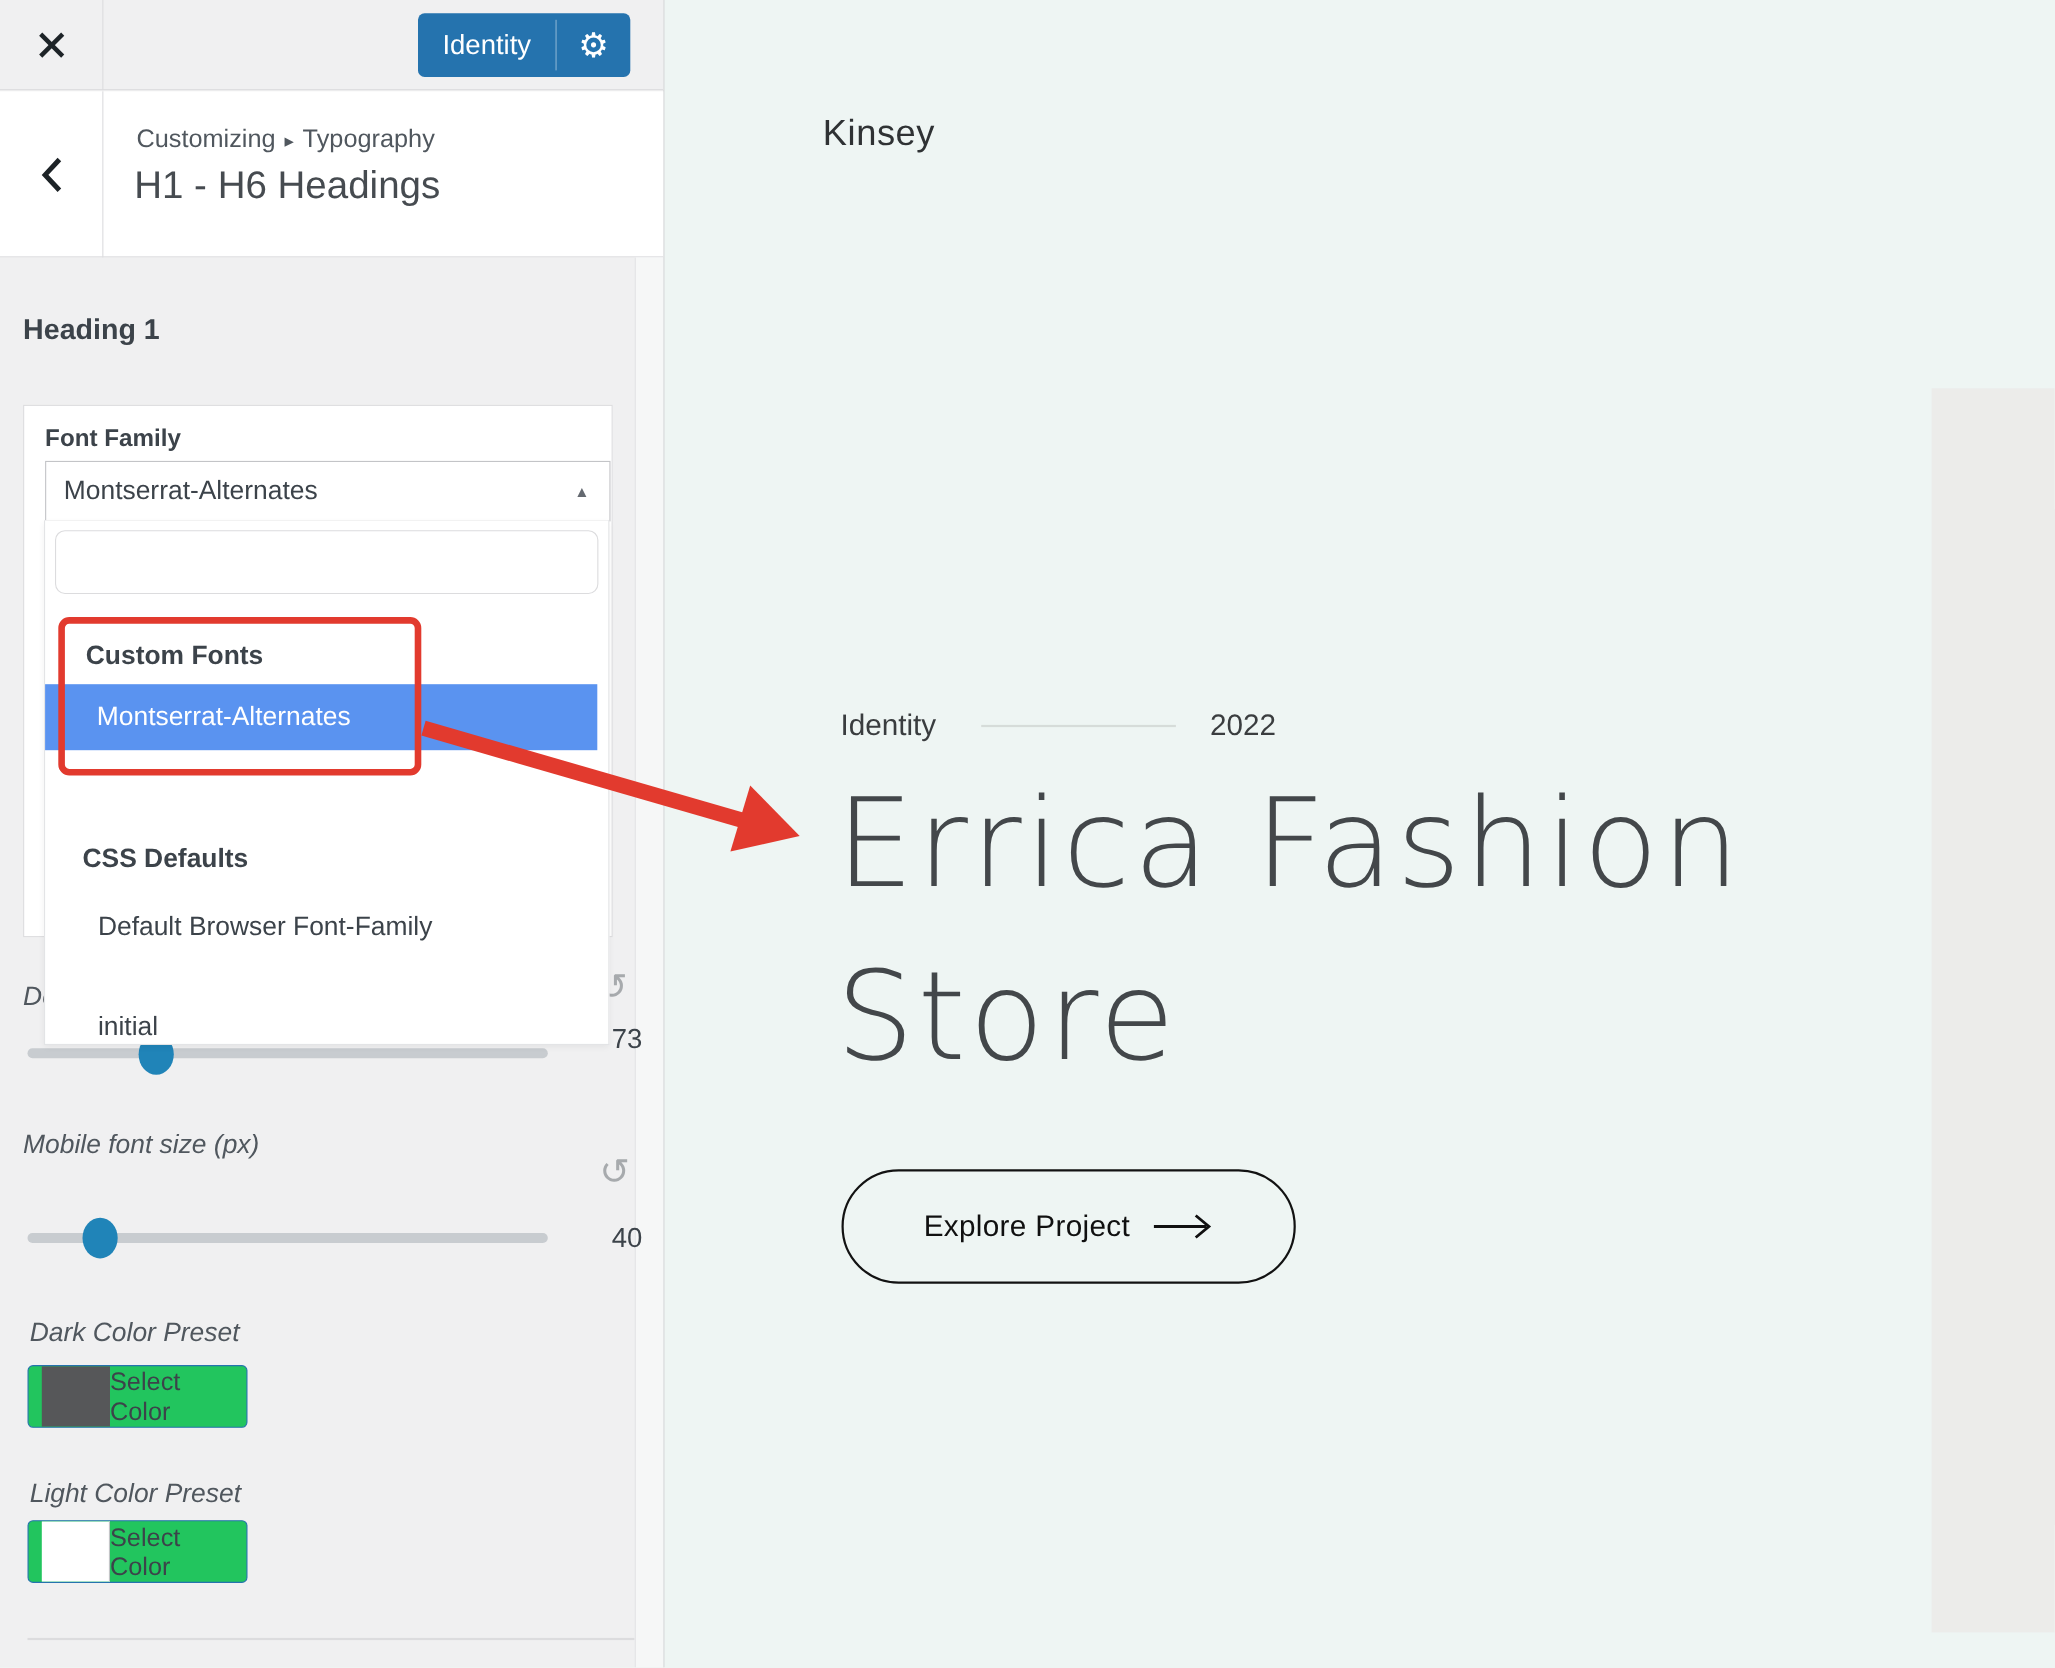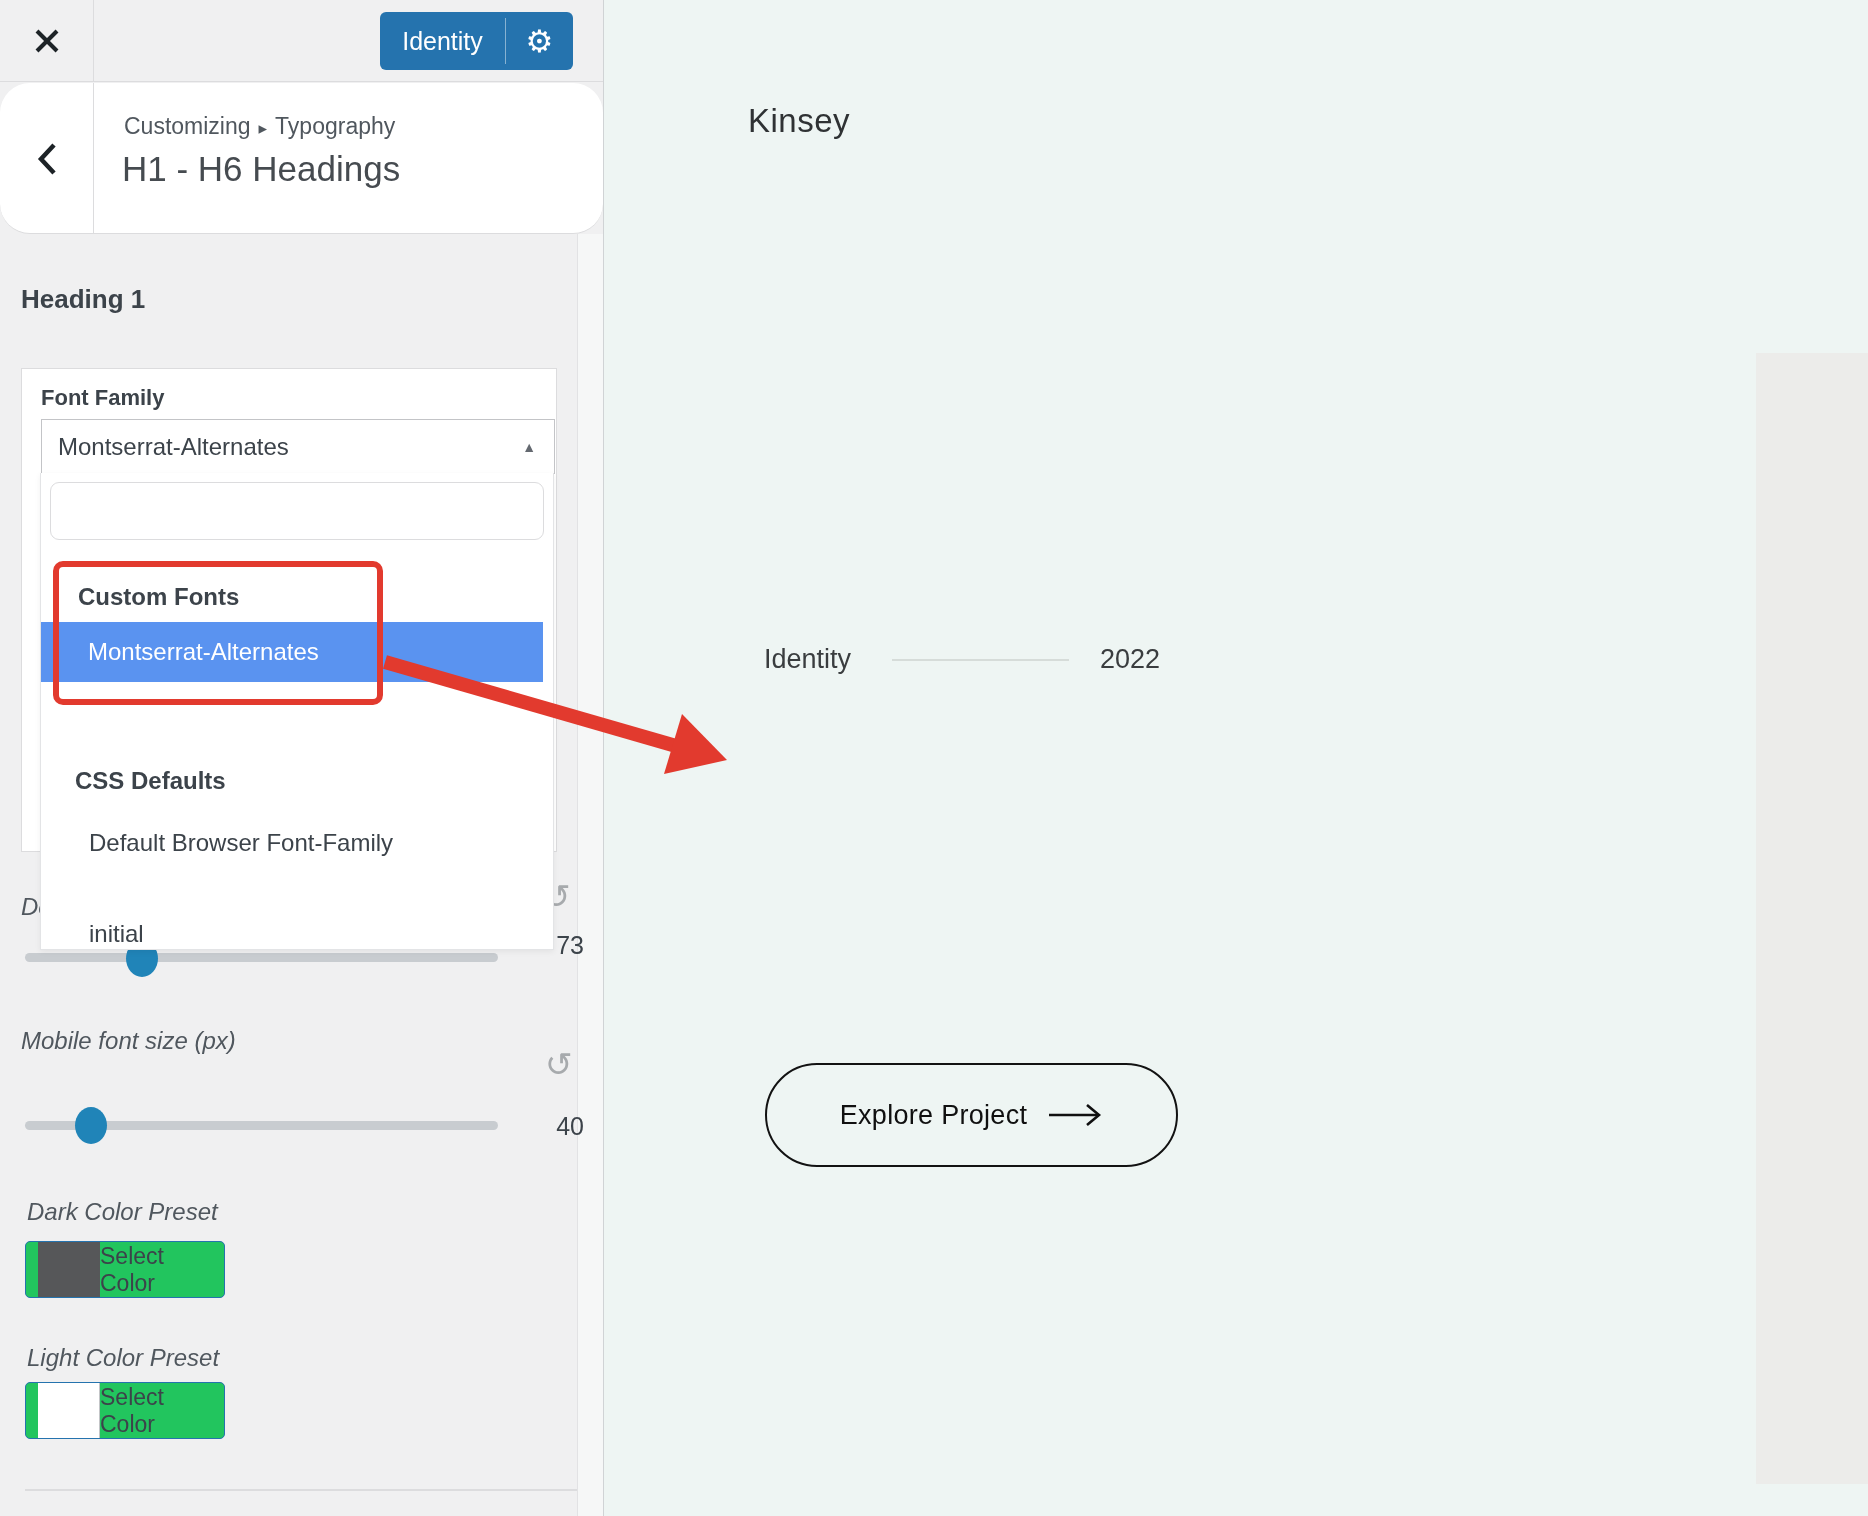--- a/index.html
+++ b/index.html
@@ -34,21 +34,21 @@
     border-right:1px solid #dcdcde; display:flex; align-items:center; justify-content:center; cursor:pointer; }
   .publish-btn { position:absolute; left:380px; top:12px; width:193px; height:58px;
     background:#2573ae; border-radius:6px; display:flex; align-items:stretch; cursor:pointer; }
   .publish-label { width:125px; display:flex; align-items:center; justify-content:center;
     color:#fff; font-size:25px; font-weight:500; }
   .publish-divider { width:1px; background:rgba(255,255,255,.45); margin:6px 0; }
   .publish-gear { flex:1; display:flex; align-items:center; justify-content:center;
     color:#fff; font-size:31px; line-height:1; }
 
   .crumb-panel { position:absolute; left:0; top:83px; width:603px; height:151px;
-    background:#fff; border-bottom:1px solid #dcdcde;border-radius:30px; }
+    background:#fff; border-bottom:1px solid #dcdcde; }
   .back-btn { position:absolute; left:0; top:0; width:94px; height:151px;
     border-right:1px solid #dcdcde; display:flex; align-items:center; justify-content:center; cursor:pointer; }
   .crumbs { position:absolute; left:124px; top:30px; font-size:23px; color:#50575e; }
   .crumb-sep { font-size:17px; margin:0 8px; color:#50575e; }
   .panel-title { position:absolute; left:122px; top:66px; font-size:35px; font-weight:300; color:#464b50; }
 
   .section-heading { position:absolute; left:21px; top:284px; font-size:26px; font-weight:bold; color:#3c434a; }
 
   .control-panel { position:absolute; left:21px; top:368px; width:536px; height:484px;
     background:#fff; border:1px solid #dcdcde; z-index:1; }
@@ -120,20 +120,24 @@
 
 <div class="preview">
   <div class="logo">Kinsey</div>
 
   <div class="meta-row">
     <span class="meta-left">Identity</span>
     <span class="meta-line"></span>
     <span class="meta-right">2022</span>
   </div>
 
+  <div class="hero-heading">
+    <div>Errica Fashion</div>
+    <div>Store</div>
+  </div>
 
   <div class="cta">
     <span class="cta-label">Explore Project</span>
     <span style="display:flex;">
       <svg width="56" height="26" viewBox="0 0 56 26">
         <line x1="2" y1="13" x2="50" y2="13" stroke="#101010" stroke-width="2.6"></line>
         <polyline points="40,3 52,13 40,23" fill="none" stroke="#101010" stroke-width="2.6"></polyline>
       </svg>
     </span>
   </div>

